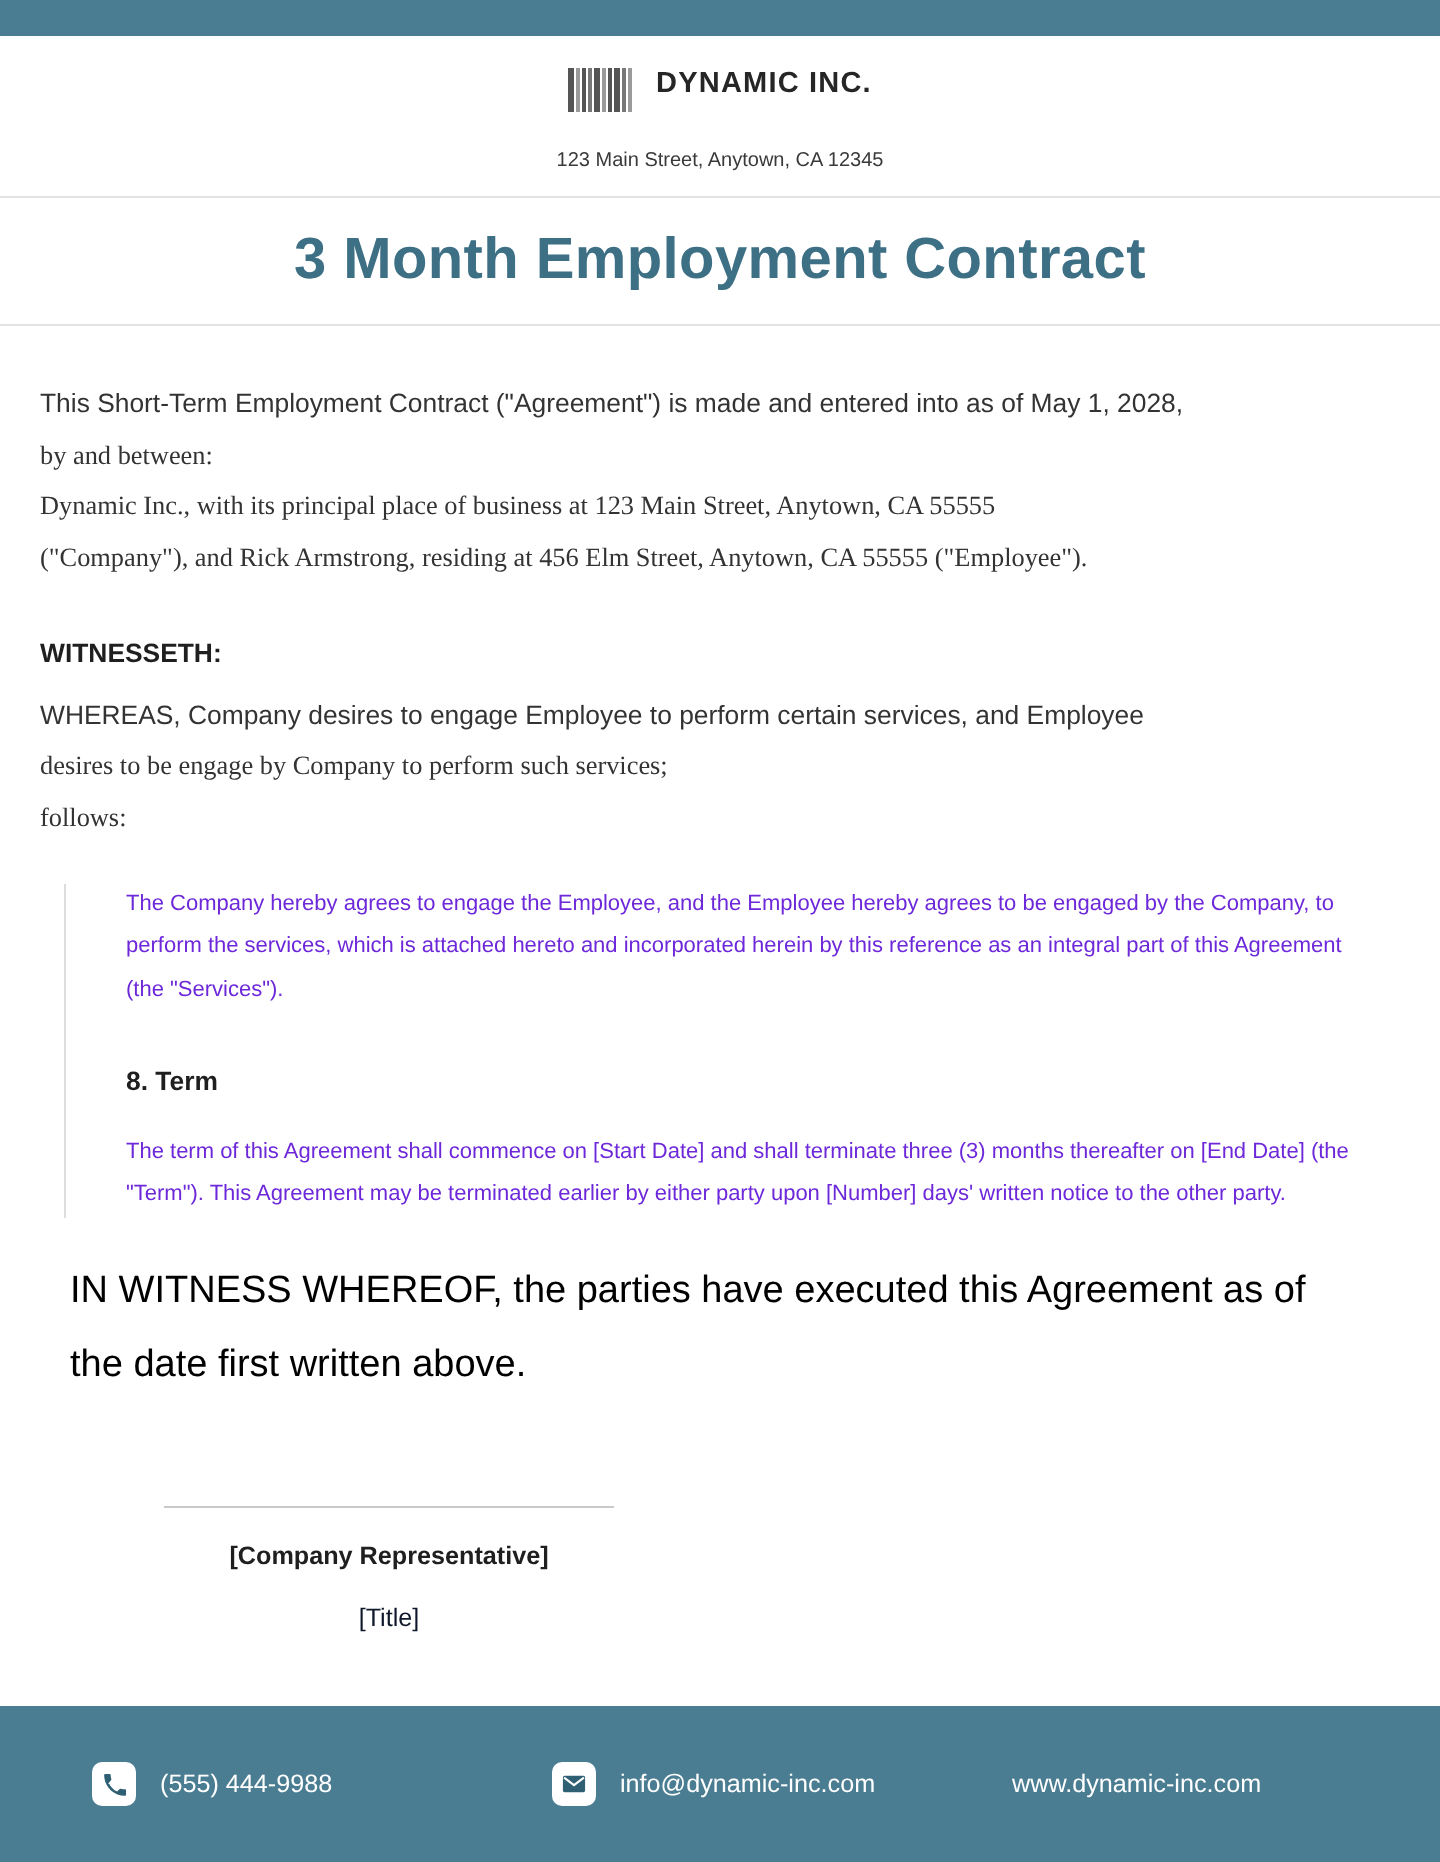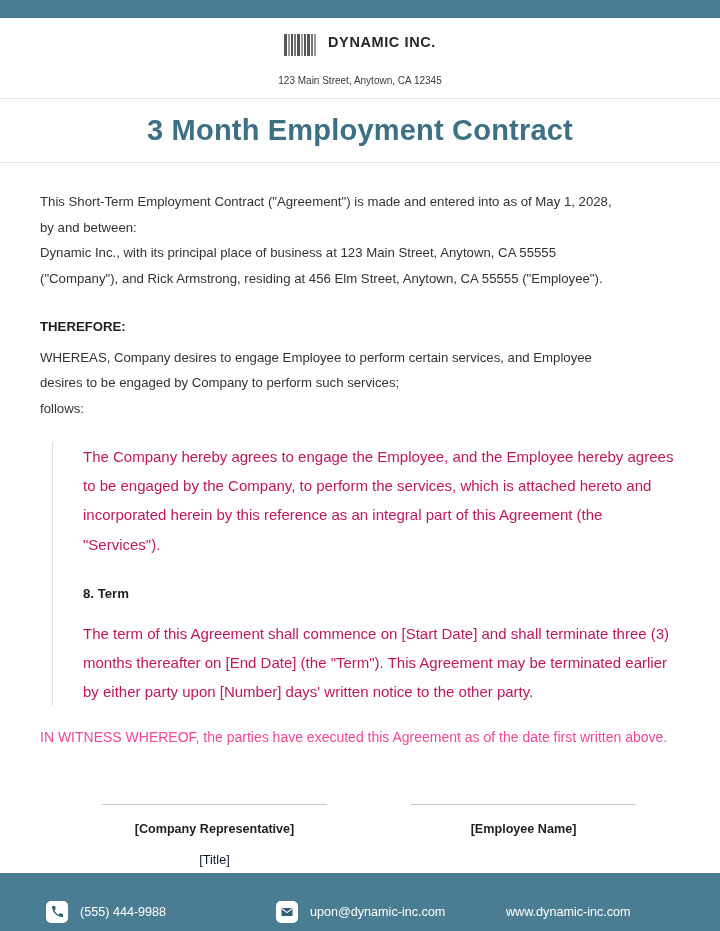--- a/index.html
+++ b/index.html
@@ -89,30 +89,30 @@
     font-size: 29px;
     font-weight: bold;
     color: #3d6f85;
     letter-spacing: 0.2px;
     text-align: center;
   }
 
   
   .body-wrap {
     flex: 1 1 auto;
-    padding: 26px 42px 0 40px;
+    padding: 26px 42px 0 20px;
     box-sizing: border-box;
     font-size: 13.2px;
     line-height: 1.95;
     color: #333333;
   }
   .para {
     margin: 0 0 0 0;
   }
-  .para + .para { margin-top: 0; }
+  .para + .para { margin-top: 0; font-family: Liberation Serif, serif; }
   .block-gap { height: 22px; }
 
   .witness-head {
     font-weight: bold;
     font-size: 13.2px;
     color: #1f1f1f;
     margin-bottom: 5px;
   }
 
   
@@ -126,29 +126,30 @@
     margin-bottom: 22px;
   }
   .clause:last-child { margin-bottom: 4px; }
   .clause-title {
     font-weight: bold;
     font-size: 13.2px;
     color: #1f1f1f;
     margin-bottom: 12px;
   }
   .clause-text {
-    font-size: 15px;
+    font-size: 11px;
     line-height: 1.95;
-    color: #be185d;
+    color: #6d28d9;
   }
   .closing {
     margin-top: 18px;
-    font-size: 14px;
+    font-size: 19px;
     line-height: 1.95;
-    color: #ec4899;
+    color: #000000;
+    margin-left: 15px;
   }
 
   
   .signatures {
     display: flex;
     justify-content: space-between;
     margin-top: 52px;
     padding: 0 42px 0 62px;
     box-sizing: border-box;
   }
@@ -238,25 +239,25 @@
 
     <div>
       <div class="para">This Short-Term Employment Contract ("Agreement") is made and entered into as of May 1, 2028,</div>
       <div class="para">by and between:</div>
       <div class="para">Dynamic Inc., with its principal place of business at 123 Main Street, Anytown, CA 55555</div>
       <div class="para">("Company"), and Rick Armstrong, residing at 456 Elm Street, Anytown, CA 55555 ("Employee").</div>
     </div>
 
     <div class="block-gap"></div>
 
-    <div class="witness-head">THEREFORE:</div>
+    <div class="witness-head">WITNESSETH:</div>
 
     <div>
       <div class="para">WHEREAS, Company desires to engage Employee to perform certain services, and Employee</div>
-      <div class="para">desires to be engaged by Company to perform such services;</div>
+      <div class="para">desires to be engage by Company to perform such services;</div>
       <div class="para">follows:</div>
     </div>
 
     <div class="clauses">
       <div class="clause">
         <div class="clause-text">The Company hereby agrees to engage the Employee, and the Employee hereby agrees to be engaged by the Company, to perform the services, which is attached hereto and incorporated herein by this reference as an integral part of this Agreement (the "Services").</div>
       </div>
       <div class="clause">
         <div class="clause-title">8. Term</div>
         <div class="clause-text">The term of this Agreement shall commence on [Start Date] and shall terminate three (3) months thereafter on [End Date] (the "Term"). This Agreement may be terminated earlier by either party upon [Number] days' written notice to the other party.</div>
@@ -264,24 +265,20 @@
     </div>
 
     <div class="closing">IN WITNESS WHEREOF, the parties have executed this Agreement as of the date first written above.</div>
 
     <div class="signatures">
       <div class="sig-col">
         <div class="sig-line"></div>
         <div class="sig-name">[Company Representative]</div>
         <div class="sig-title">[Title]</div>
       </div>
-      <div class="sig-col">
-        <div class="sig-line"></div>
-        <div class="sig-name">[Employee Name]</div>
-      </div>
     </div>
 
   </div>
 
   <div class="footer">
 
     <div class="foot-item phone">
       <span class="foot-icon">
         <svg width="13" height="13" viewBox="0 0 24 24" fill="#2f5f73">
           <path d="M6.6 10.8c1.6 3.1 4.2 5.7 7.3 7.3l2.4-2.4c.3-.3.7-.4 1.1-.3 1.2.4 2.5.6 3.8.6.6 0 1 .4 1 1V21c0 .6-.4 1-1 1C10.6 22 2 13.4 2 2.8c0-.6.4-1 1-1h4c.6 0 1 .4 1 1 0 1.3.2 2.6.6 3.8.1.4 0 .8-.3 1.1l-2.7 3.1z"></path>
@@ -290,21 +287,21 @@
       <span>(555) 444-9988</span>
     </div>
 
     <div class="foot-item email">
       <span class="foot-icon">
         <svg width="14" height="14" viewBox="0 0 24 24" fill="none" stroke="#2f5f73" stroke-width="2">
           <rect x="2.5" y="5" width="19" height="14" rx="1.5" fill="#2f5f73" stroke="none"></rect>
           <path d="M3.5 6.5L12 13l8.5-6.5" stroke="#ffffff" stroke-width="1.8" fill="none"></path>
         </svg>
       </span>
-      <span>upon@dynamic-inc.com</span>
+      <span>info@dynamic-inc.com</span>
     </div>
 
     <div class="foot-item web">
       <span>www.dynamic-inc.com</span>
     </div>
 
   </div>
 
 </div>
 

